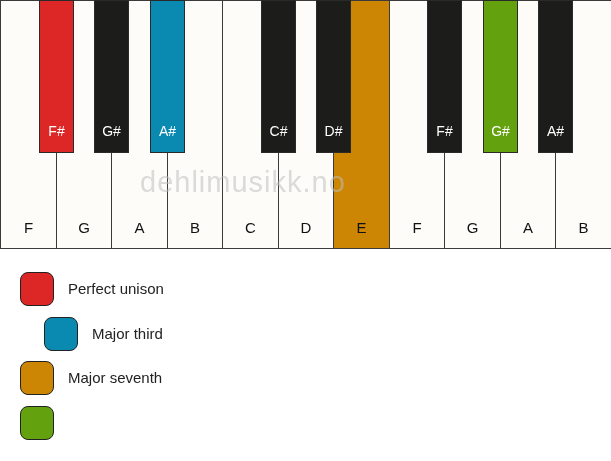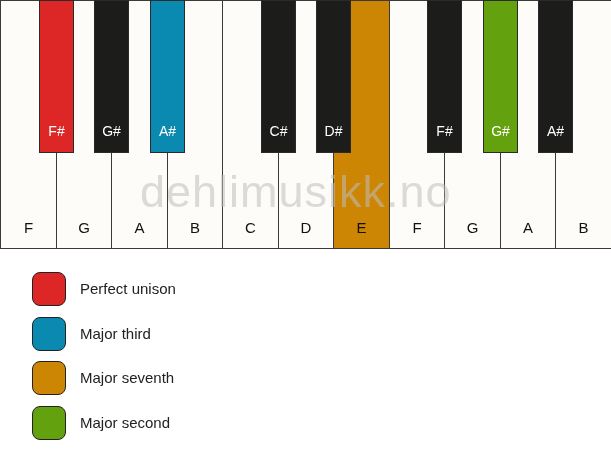--- a/index.html
+++ b/index.html
@@ -7,25 +7,25 @@
          font-family: "Liberation Sans", sans-serif; }
   .keyboard { position: absolute; left: 0; top: 0; width: 611px; height: 251px; }
   .white-key { position: absolute; top: 0; height: 249px; background: #fdfcf8;
                border: 1px solid #3a3a3a; box-sizing: border-box; }
   .white-key .label { position: absolute; left: 0; right: 0; bottom: 12px;
                       text-align: center; font-size: 15px; color: #111; }
   .black-key { position: absolute; top: 0; width: 35px; height: 153px; background: #1c1c1a;
                border: 1px solid #2a2a2a; box-sizing: border-box; z-index: 2; }
   .black-key .label { position: absolute; left: 0; right: 0; bottom: 13px;
                       text-align: center; font-size: 14px; color: #ffffff; }
-  .watermark { position: absolute; left: 140px; top: 166px; font-size: 45px;
+  .watermark { position: absolute; left: 140px; top: 166px; font-size: 29px;
                color: rgba(190,190,190,0.55); z-index: 3; letter-spacing: 1px;
                pointer-events: none; }
   .legend { position: absolute; left: 16px; top: 272px; }
-  .legend-item { position: absolute; left: 16px; height: 34px; width: 300px; padding-left: 38px; }
+  .legend-item { position: absolute; left: 4px; height: 34px; width: 300px; padding-left: 38px; }
   .swatch { position: absolute; left: 0; top: 0; width: 34px; height: 34px;
             border: 1.5px solid #222; border-radius: 8px; box-sizing: border-box; }
   .legend-label { position: absolute; left: 48px; top: 8px; font-size: 15px; color: #222; white-space: nowrap; }
 </style>
 </head>
 <body>
 
 <div class="keyboard" id="keyboard">
     <div class="white-key" style="left: 0px; width: 57px;">
       <span class="label">F</span>
@@ -84,25 +84,24 @@
     <div class="black-key" style="left: 538px;">
       <span class="label">A#</span>
     </div>
   </div>
 <div class="watermark">dehlimusikk.no</div>
 <div class="legend" id="legend">
     <div class="legend-item" style="top: 0px;">
       <div class="swatch" style="background: rgb(221, 38, 38);"></div>
       <span class="legend-label">Perfect unison</span>
     </div>
-    <div class="legend-item" style="top: 45px;">
+    <div class="legend-item" style="top: 45px; margin-left: 24px;">
       <div class="swatch" style="background: rgb(10, 138, 176);"></div>
       <span class="legend-label">Major third</span>
     </div>
     <div class="legend-item" style="top: 89px;">
       <div class="swatch" style="background: rgb(204, 134, 4);"></div>
       <span class="legend-label">Major seventh</span>
     </div>
     <div class="legend-item" style="top: 134px;">
       <div class="swatch" style="background: rgb(100, 161, 14);"></div>
-      <span class="legend-label">Major second</span>
     </div>
   </div>
 
 </body></html>

